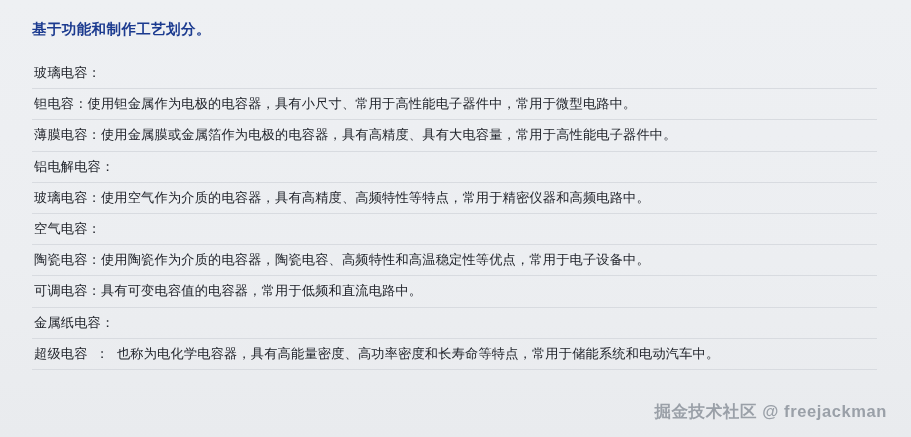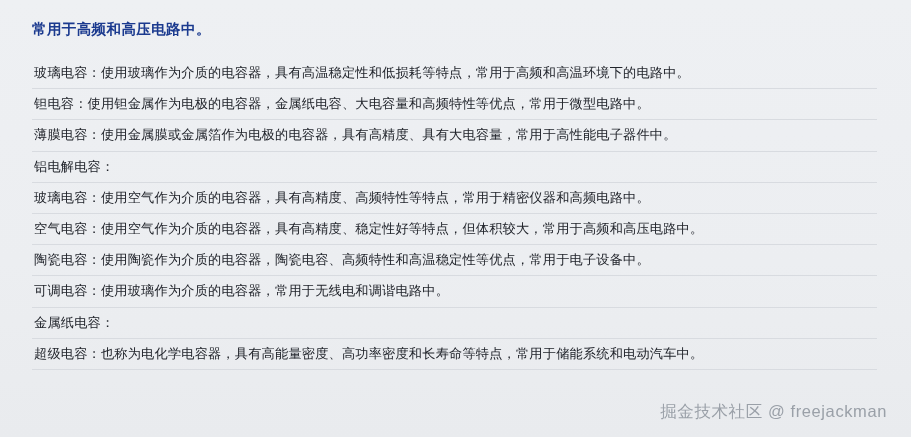--- a/index.html
+++ b/index.html
@@ -41,20 +41,21 @@
     position: relative;
     height: 31.2px;
     box-sizing: border-box;
     border-bottom: 1px solid #d8dbe0;
     display: flex;
     align-items: center;
     padding-left: 2px;
   }
   .row:last-child {
     border-bottom: 1px solid #d8dbe0;
+    gap: 8px;
   }
   .term {
     font-size: 13.2px;
     color: #21242b;
     white-space: nowrap;
     letter-spacing: 0.2px;
   }
   .sep {
     font-size: 13.2px;
     color: #21242b;
@@ -67,48 +68,47 @@
     letter-spacing: 0.2px;
   }
   .watermark {
     position: absolute;
     right: 24px;
     bottom: 14px;
     font-size: 16.5px;
     color: #9aa0a8;
     letter-spacing: 0.6px;
     white-space: nowrap;
-    font-weight: normal;
+    font-weight: bold;
   }
   .wm-brand {
     color: #9aa0a8;
   }
   .wm-user {
     color: #9aa0a8;
   }
 </style>
 </head>
 <body>
 
 <div class="page">
 
-  <div class="heading">常用于高频和高压电路中。</div>
+  <div class="heading">基于功能和制作工艺划分。</div>
 
   <div class="list">
 
     <div class="row">
       <span class="term">玻璃电容</span>
       <span class="sep">：</span>
-      <span class="desc">使用玻璃作为介质的电容器，具有高温稳定性和低损耗等特点，常用于高频和高温环境下的电路中。</span>
     </div>
 
     <div class="row">
       <span class="term">钽电容</span>
       <span class="sep">：</span>
-      <span class="desc">使用钽金属作为电极的电容器，金属纸电容、大电容量和高频特性等优点，常用于微型电路中。</span>
+      <span class="desc">使用钽金属作为电极的电容器，具有小尺寸、常用于高性能电子器件中，常用于微型电路中。</span>
     </div>
 
     <div class="row">
       <span class="term">薄膜电容</span>
       <span class="sep">：</span>
       <span class="desc">使用金属膜或金属箔作为电极的电容器，具有高精度、具有大电容量，常用于高性能电子器件中。</span>
     </div>
 
     <div class="row">
       <span class="term">铝电解电容</span>
@@ -117,33 +117,32 @@
 
     <div class="row">
       <span class="term">玻璃电容</span>
       <span class="sep">：</span>
       <span class="desc">使用空气作为介质的电容器，具有高精度、高频特性等特点，常用于精密仪器和高频电路中。</span>
     </div>
 
     <div class="row">
       <span class="term">空气电容</span>
       <span class="sep">：</span>
-      <span class="desc">使用空气作为介质的电容器，具有高精度、稳定性好等特点，但体积较大，常用于高频和高压电路中。</span>
     </div>
 
     <div class="row">
       <span class="term">陶瓷电容</span>
       <span class="sep">：</span>
       <span class="desc">使用陶瓷作为介质的电容器，陶瓷电容、高频特性和高温稳定性等优点，常用于电子设备中。</span>
     </div>
 
     <div class="row">
       <span class="term">可调电容</span>
       <span class="sep">：</span>
-      <span class="desc">使用玻璃作为介质的电容器，常用于无线电和调谐电路中。</span>
+      <span class="desc">具有可变电容值的电容器，常用于低频和直流电路中。</span>
     </div>
 
     <div class="row">
       <span class="term">金属纸电容</span>
       <span class="sep">：</span>
     </div>
 
     <div class="row">
       <span class="term">超级电容</span>
       <span class="sep">：</span>

